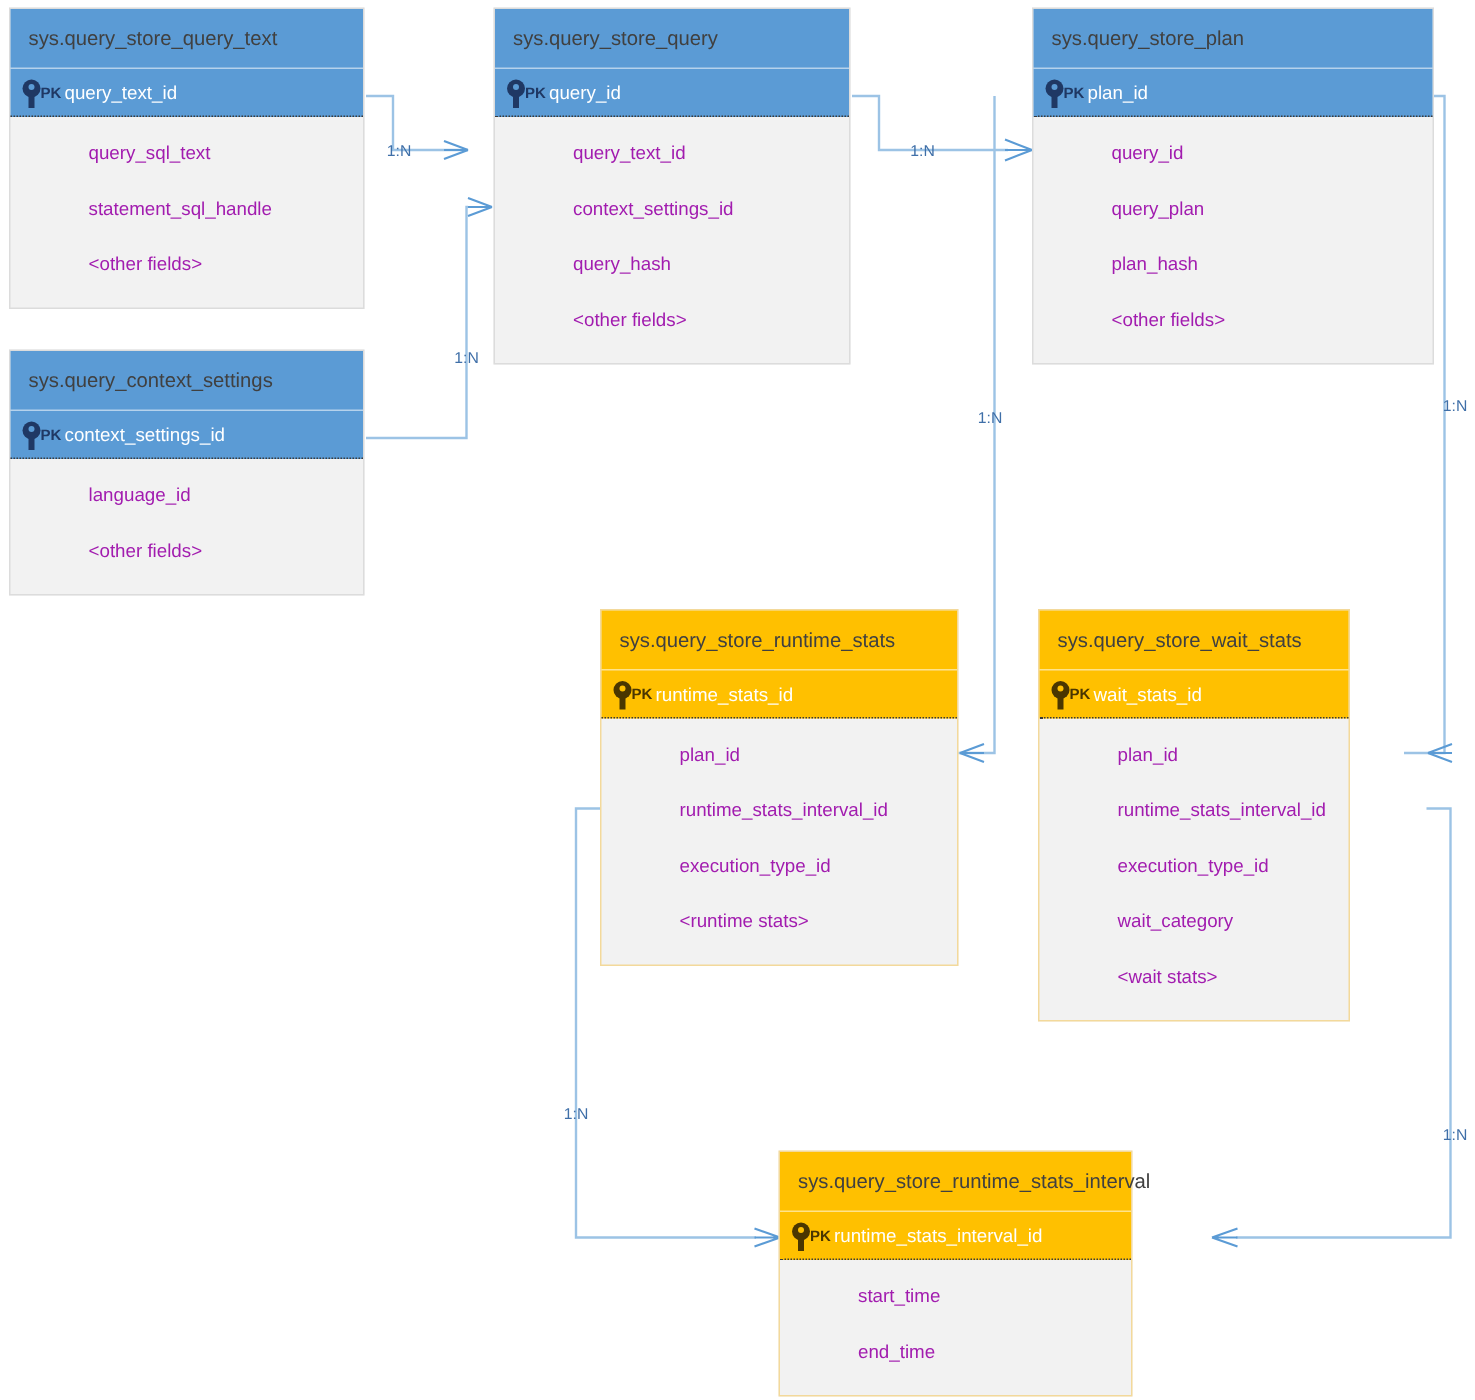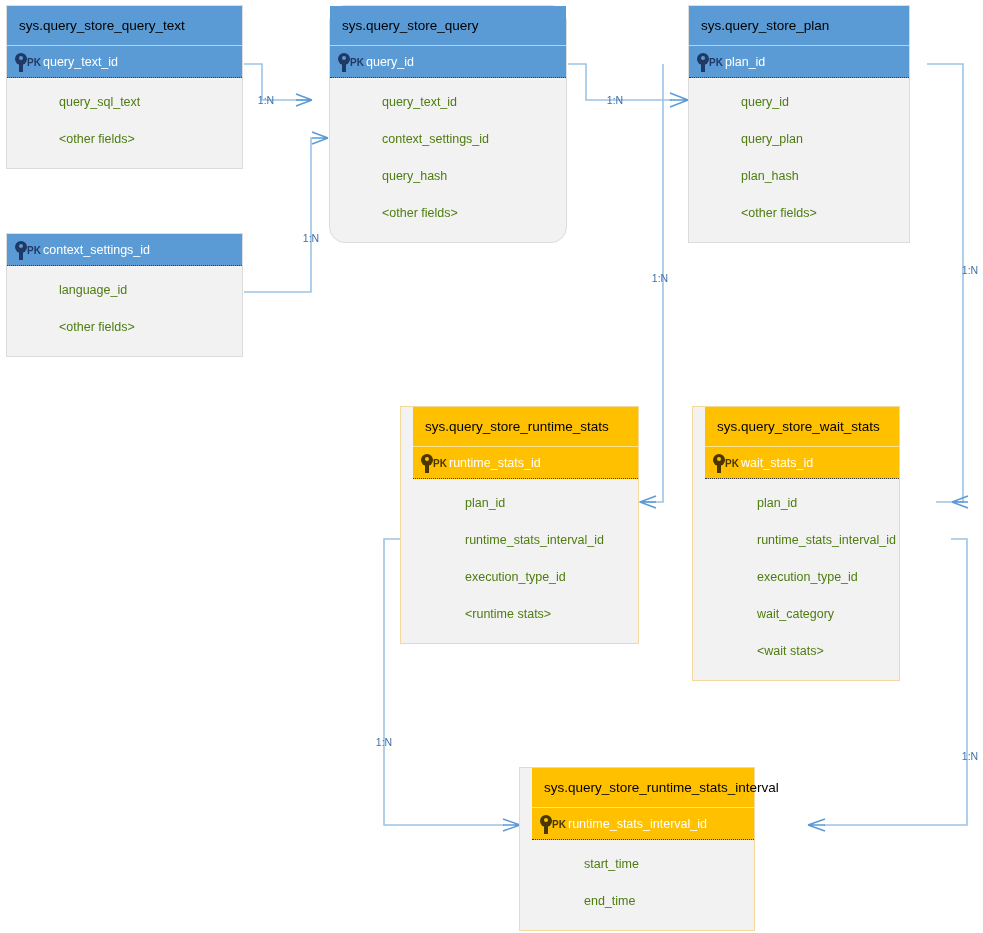--- a/index.html
+++ b/index.html
@@ -3,40 +3,40 @@
 <meta charset="utf-8">
 <style>
   html,body{margin:0;padding:0;background:#ffffff;}
   body{width:983px;height:933px;font-family:"Liberation Sans",sans-serif;}
   #canvas{position:relative;width:983px;height:933px;overflow:hidden;background:#fff;}
 
   
   .entity{position:absolute;box-sizing:border-box;background:#f2f2f2;
           border:1px solid #d9d9d9;}
   .entity .ehead{box-sizing:border-box;height:40px;line-height:40px;
-          padding:0 12px;color:#000000;font-size:13.5px;white-space:nowrap;
+          padding:0 12px;color:#404040;font-size:13.5px;white-space:nowrap;
           border-bottom:1px solid rgba(255,255,255,.55);}
   .entity .pkrow{box-sizing:border-box;height:32px;position:relative;
           border-bottom:1px dotted #3a3a3a;}
   .entity .pkrow .pklabel{position:absolute;left:36px;top:0;height:32px;
           line-height:32px;font-size:12.5px;color:#ffffff;white-space:nowrap;}
   .entity .pkrow .pktag{position:absolute;left:20px;top:0;height:32px;
           line-height:34px;font-size:10px;font-weight:bold;color:#1f3864;text-align:center;}
   .entity .body{padding:6px 0 10px 0;}
   .entity .field{height:37px;line-height:37px;padding-left:52px;
-          font-size:12.5px;color:#4d7c0f;white-space:nowrap;}
+          font-size:12.5px;color:#a21caf;white-space:nowrap;}
 
   
   .blue .ehead{background:#5b9bd5;}
   .blue .pkrow{background:#5b9bd5;}
   .blue{border-color:#dcdcdc;}
   
   .orange .ehead{background:#ffc000;}
   .orange .pkrow{background:#ffc000;}
-  .orange{border-color:#f3d99b;padding-left:12px;}
+  .orange{border-color:#f3d99b;}
   .orange .pkrow .pktag{color:#4a3600;}
 
   
   .keyicon{position:absolute;left:8px;top:7px;width:12px;height:19px;}
   .keyicon .kh{position:absolute;left:0;top:0;width:12px;height:12px;
           border-radius:50%;background:#1f3864;}
   .keyicon .khole{position:absolute;left:4px;top:3px;width:4px;height:4px;
           border-radius:50%;background:#5b9bd5;}
   .keyicon .ks{position:absolute;left:4px;top:9px;width:4px;height:10px;
           background:#1f3864;}
@@ -95,60 +95,62 @@
           <span class="keyicon">
             <span class="kh"></span>
             <span class="khole"></span>
             <span class="ks"></span>
           </span>
           <span class="pktag">PK</span>
           <span class="pklabel">query_text_id</span>
         </div>
         <div class="body">
           <div class="field">query_sql_text</div>
-          <div class="field">&lt;other fields&gt;</div>
-        </div>
-      </div>
-      <div class="entity blue" style="left: 329px; top: 5px; width: 238px; border-radius: 16px;">
+          <div class="field">statement_sql_handle</div>
+          <div class="field">&lt;other fields&gt;</div>
+        </div>
+      </div>
+      <div class="entity blue" style="left: 329px; top: 5px; width: 238px;">
         <div class="ehead">sys.query_store_query</div>
         <div class="pkrow">
           <span class="keyicon">
             <span class="kh"></span>
             <span class="khole"></span>
             <span class="ks"></span>
           </span>
           <span class="pktag">PK</span>
           <span class="pklabel">query_id</span>
         </div>
         <div class="body">
           <div class="field">query_text_id</div>
           <div class="field">context_settings_id</div>
           <div class="field">query_hash</div>
           <div class="field">&lt;other fields&gt;</div>
         </div>
       </div>
-      <div class="entity blue" style="left: 688px; top: 5px; width: 222px;">
+      <div class="entity blue" style="left: 688px; top: 5px; width: 268px;">
         <div class="ehead">sys.query_store_plan</div>
         <div class="pkrow">
           <span class="keyicon">
             <span class="kh"></span>
             <span class="khole"></span>
             <span class="ks"></span>
           </span>
           <span class="pktag">PK</span>
           <span class="pklabel">plan_id</span>
         </div>
         <div class="body">
           <div class="field">query_id</div>
           <div class="field">query_plan</div>
           <div class="field">plan_hash</div>
           <div class="field">&lt;other fields&gt;</div>
         </div>
       </div>
       <div class="entity blue" style="left: 6px; top: 233px; width: 237px;">
+        <div class="ehead">sys.query_context_settings</div>
         <div class="pkrow">
           <span class="keyicon">
             <span class="kh"></span>
             <span class="khole"></span>
             <span class="ks"></span>
           </span>
           <span class="pktag">PK</span>
           <span class="pklabel">context_settings_id</span>
         </div>
         <div class="body">

